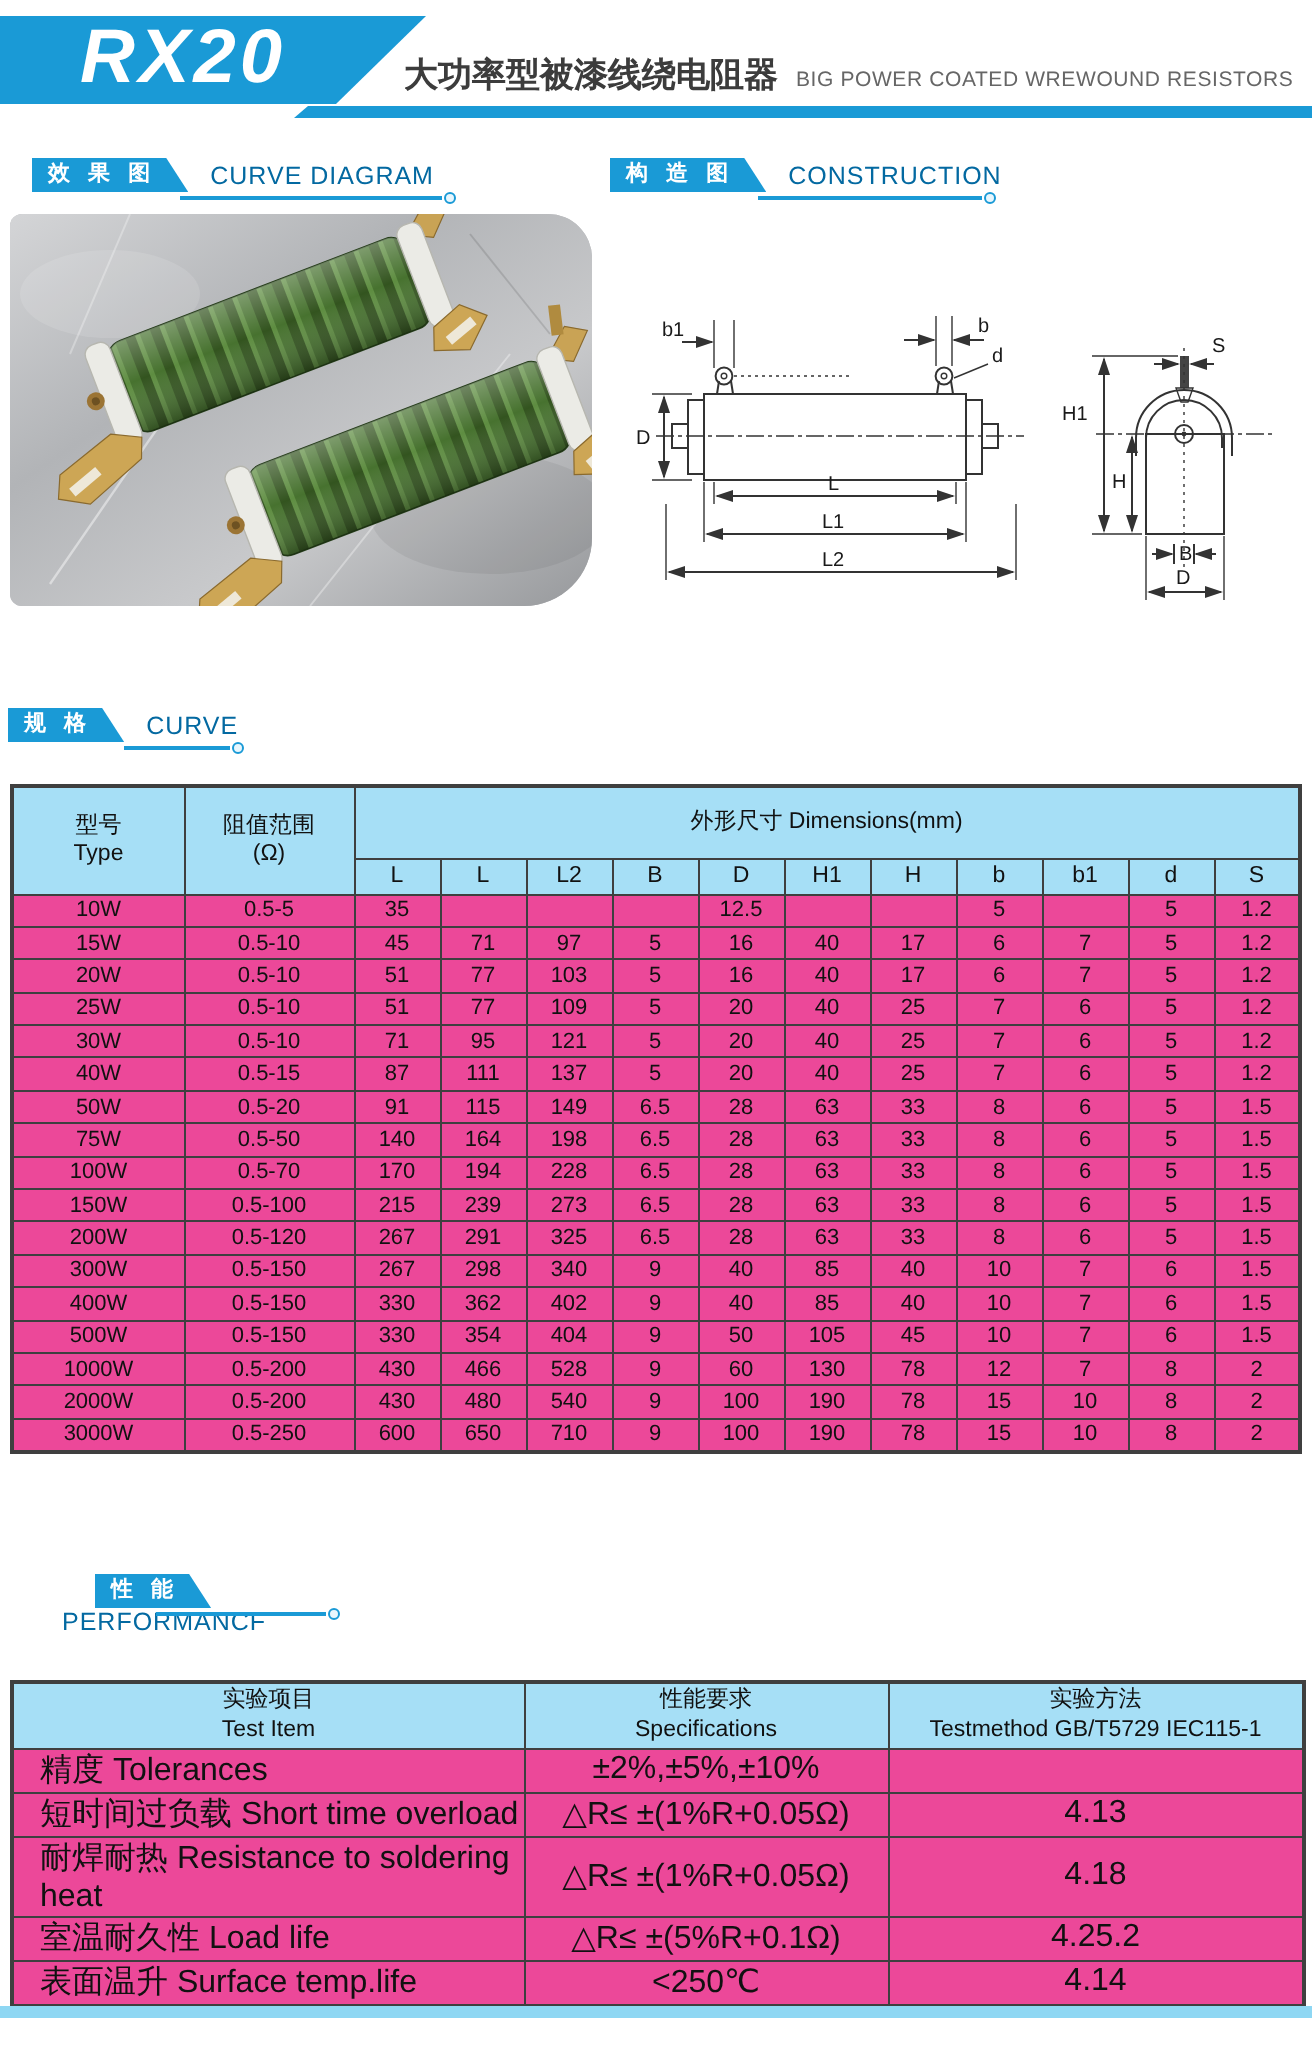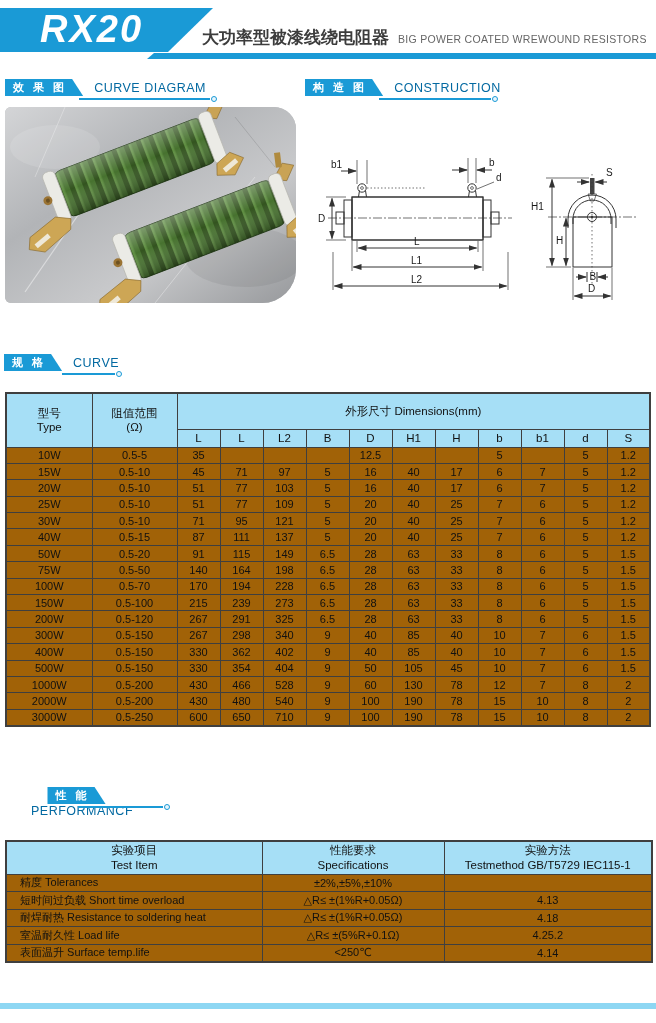--- a/index.html
+++ b/index.html
@@ -50,49 +50,49 @@
   }
   .photo svg { display:block; }
 
   
   .diagram { left:300px; top:140px; width:356px; height:180px; }
   .diagram text { font-size:10px; fill:#1a1a1a; }
   .ln { stroke:#333; stroke-width:1; fill:none; }
   .thin { stroke:#333; stroke-width:.7; fill:none; }
 
   
-  table { border-collapse:collapse; table-layout:fixed; background:#a16207; }
+  table { border-collapse:collapse; table-layout:fixed; background:#ec4899; }
   .rating { left:5px; top:392px; width:646px; border:2px solid #3f3f3f; }
   .rating th,.rating td { border:1px solid #3f3f3f; text-align:center; font-size:11px; color:#111; }
   .rating thead th { background:#a6dff6; font-weight:normal; font-size:11.5px; line-height:1.25; }
   .rating tr.h1 th { height:36px; }
   .rating tr.h2 th { height:18px; }
   .rating tbody td { height:16.4px; padding:0; }
 
   .perf { left:5px; top:840px; width:646px; border:2px solid #3f3f3f; }
-  .perf th,.perf td { border:1px solid #3f3f3f; text-align:center; font-size:11px; color:#111; }
+  .perf th,.perf td { border:1px solid #3f3f3f; text-align:center; font-size:16px; color:#111; }
   .perf thead th { background:#a6dff6; font-weight:normal; font-size:11.5px; line-height:1.3; height:33px; }
   .perf tbody td { height:17.5px; padding:0; }
   .perf tbody td.left { text-align:left; padding-left:13px; }
 
   .bottom-bar { left:0; top:1003px; width:656px; height:6px; background:#8ed7f3; }
 </style>
 </head>
 <body>
 
 <div class="abs band">
   <div class="model">RX20</div>
 </div>
 <div class="abs strip"></div>
 <div class="abs titles">
   <span class="title-cn">大功率型被漆线绕电阻器</span>
   <span class="title-en">BIG POWER COATED WREWOUND RESISTORS</span>
 </div>
 
-<div class="abs tag" style="left:5px;top:79px;">
+<div class="abs tag" style="left:16px;top:79px;">
   <span class="tag-box">效 果 图</span>
   <span class="tag-en">CURVE DIAGRAM</span>
   <span class="tag-underline" style="left:74px;width:131px;"></span>
 </div>
 <div class="abs tag" style="left:305px;top:79px;">
   <span class="tag-box">构 造 图</span>
   <span class="tag-en">CONSTRUCTION</span>
   <span class="tag-underline" style="left:74px;width:112px;"></span>
 </div>
 <div class="abs tag" style="left:4px;top:354px;">

